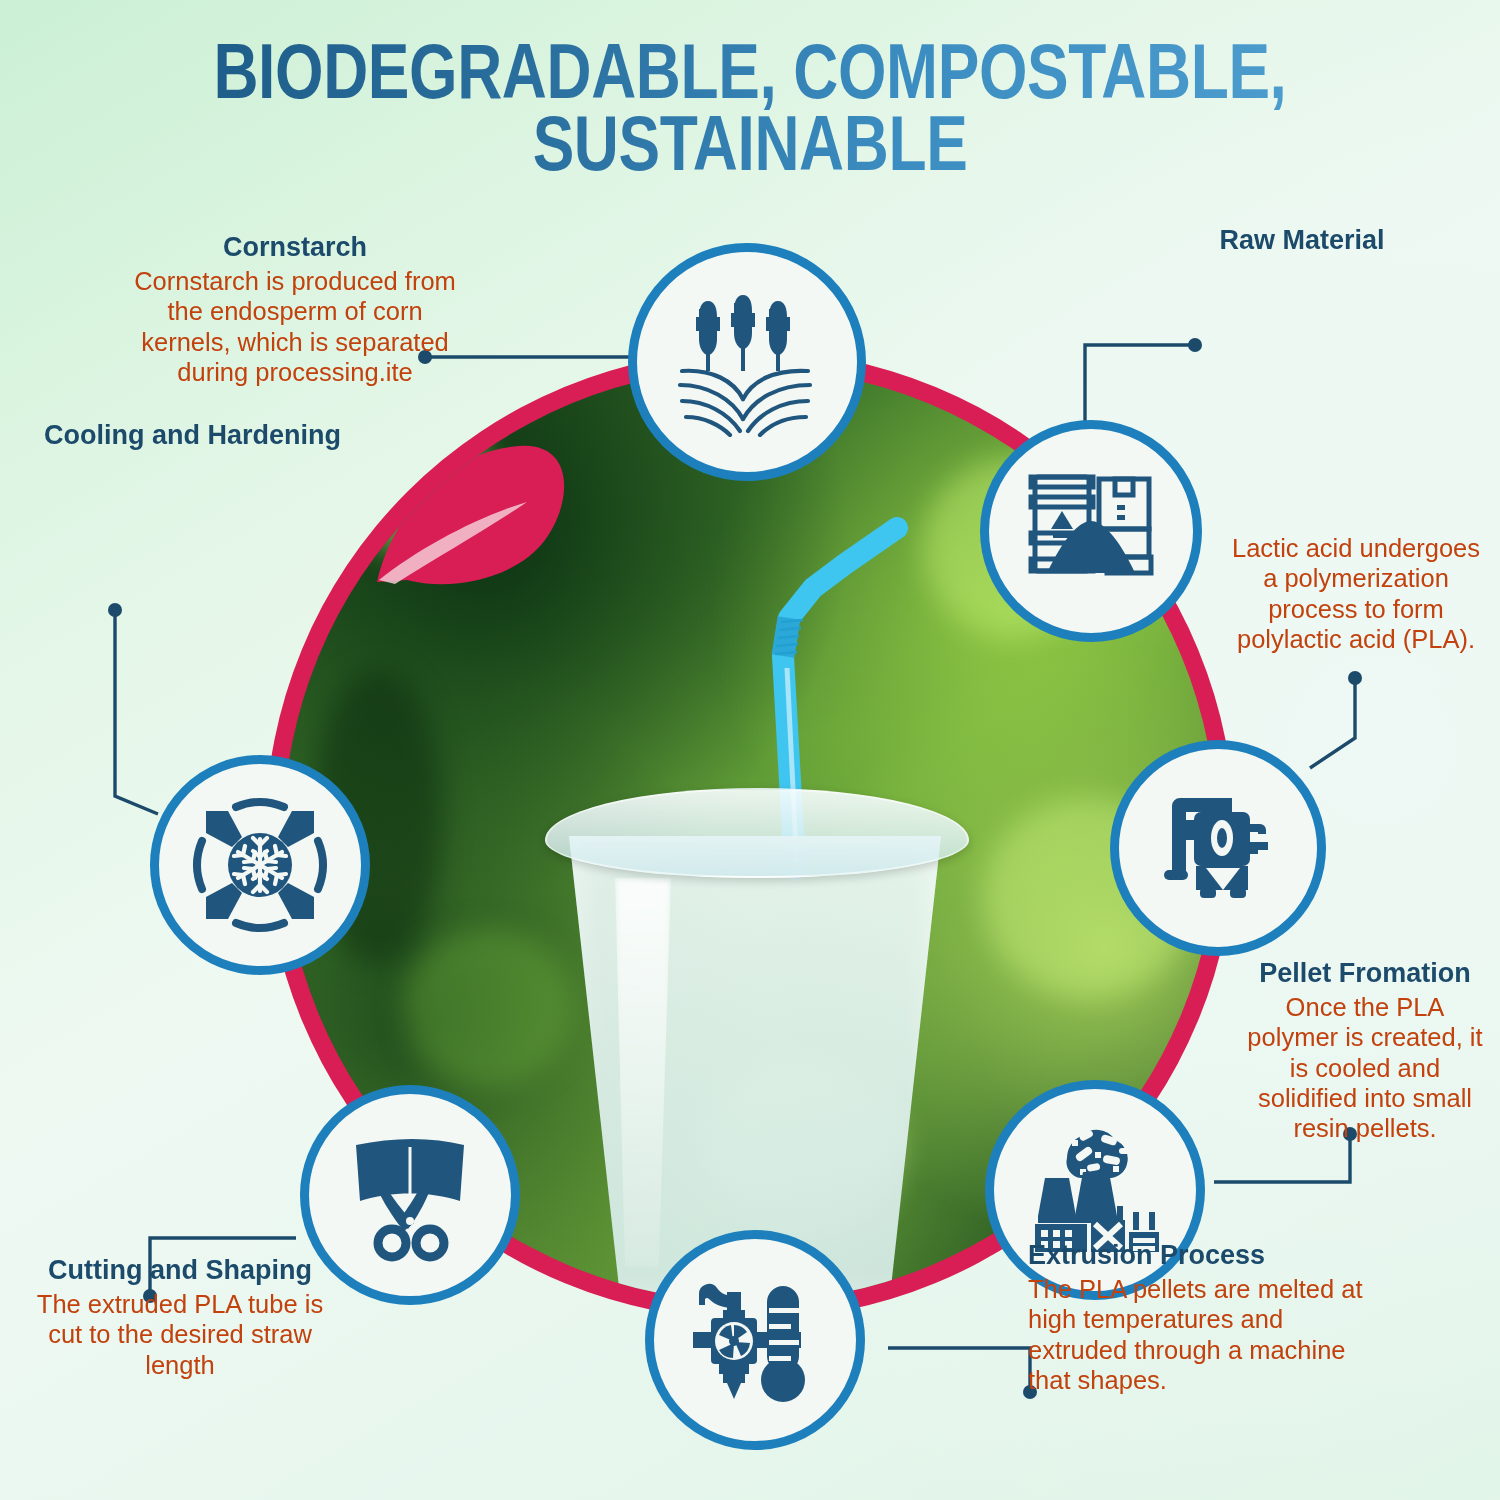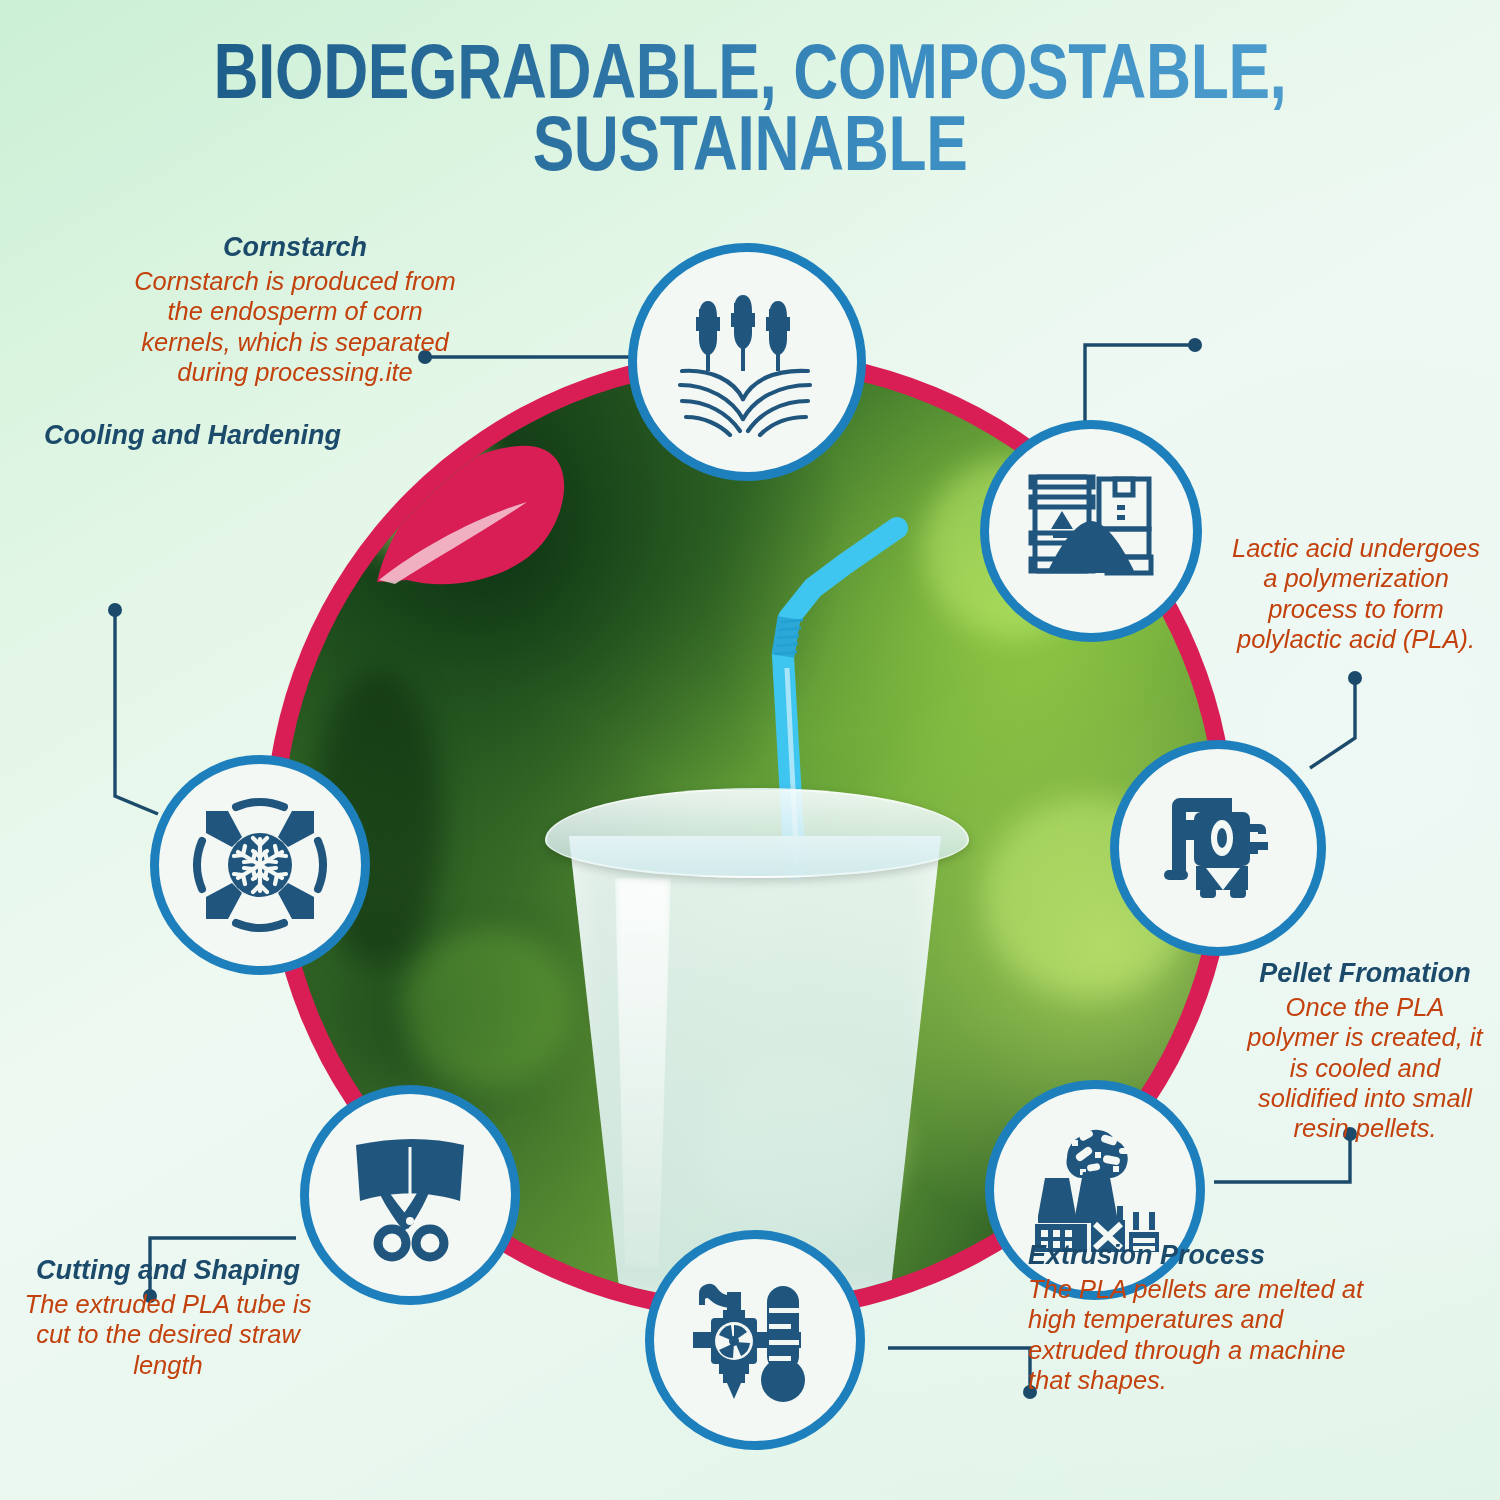--- a/index.html
+++ b/index.html
@@ -80,21 +80,21 @@
   .icon-circle{
     position:absolute;border-radius:50%;
     background:#f4f8f4;
     border:9px solid #1d80bd;
     box-sizing:border-box;
     display:flex;align-items:center;justify-content:center;
   }
   .icon-circle svg{display:block;}
 
   
-  .blk{position:absolute;font-style:italic;}
+  .blk{position:absolute;}
   .blk .h{
     font-weight:bold;font-size:27px;color:#1b4a6b;line-height:1.18;margin-bottom:2px;
   }
   .blk .b{
     font-size:25.5px;color:#c2410c;line-height:1.19;white-space:pre-line;
   }
   .ctr{text-align:center;}
   .lft{text-align:left;}
 
   
@@ -370,20 +370,21 @@
 
 <div class="blk ctr" style="left:110px;top:232px;width:370px;">
   <div class="h">Cornstarch</div>
   <div class="b">Cornstarch is produced from
 the endosperm of corn
 kernels, which is separated
 during processing.ite</div>
 </div>
 
 <div class="blk ctr" style="left:1132px;top:225px;width:340px;">
+  <div class="h">Raw Material</div>
 </div>
 
 <div class="blk ctr" style="left:1212px;top:533px;width:288px;">
   <div class="b">Lactic acid undergoes
 a polymerization
 process to form
 polylactic acid (PLA).</div>
 </div>
 
 <div class="blk ctr" style="left:1234px;top:958px;width:262px;">
@@ -396,21 +397,21 @@
 </div>
 
 <div class="blk lft" style="left:1028px;top:1240px;width:400px;">
   <div class="h">Extrusion Process</div>
   <div class="b">The PLA pellets are melted at
 high temperatures and
 extruded through a machine
 that shapes.</div>
 </div>
 
-<div class="blk ctr" style="left:8px;top:1255px;width:320px;">
+<div class="blk ctr" style="left:20px;top:1255px;width:320px;">
   <div class="h">Cutting and Shaping</div>
   <div class="b">The extruded PLA tube is
 cut to the desired straw
 length</div>
 </div>
 
 <div class="blk lft" style="left:44px;top:420px;width:310px;">
   <div class="h">Cooling and Hardening</div>
 </div>
 

